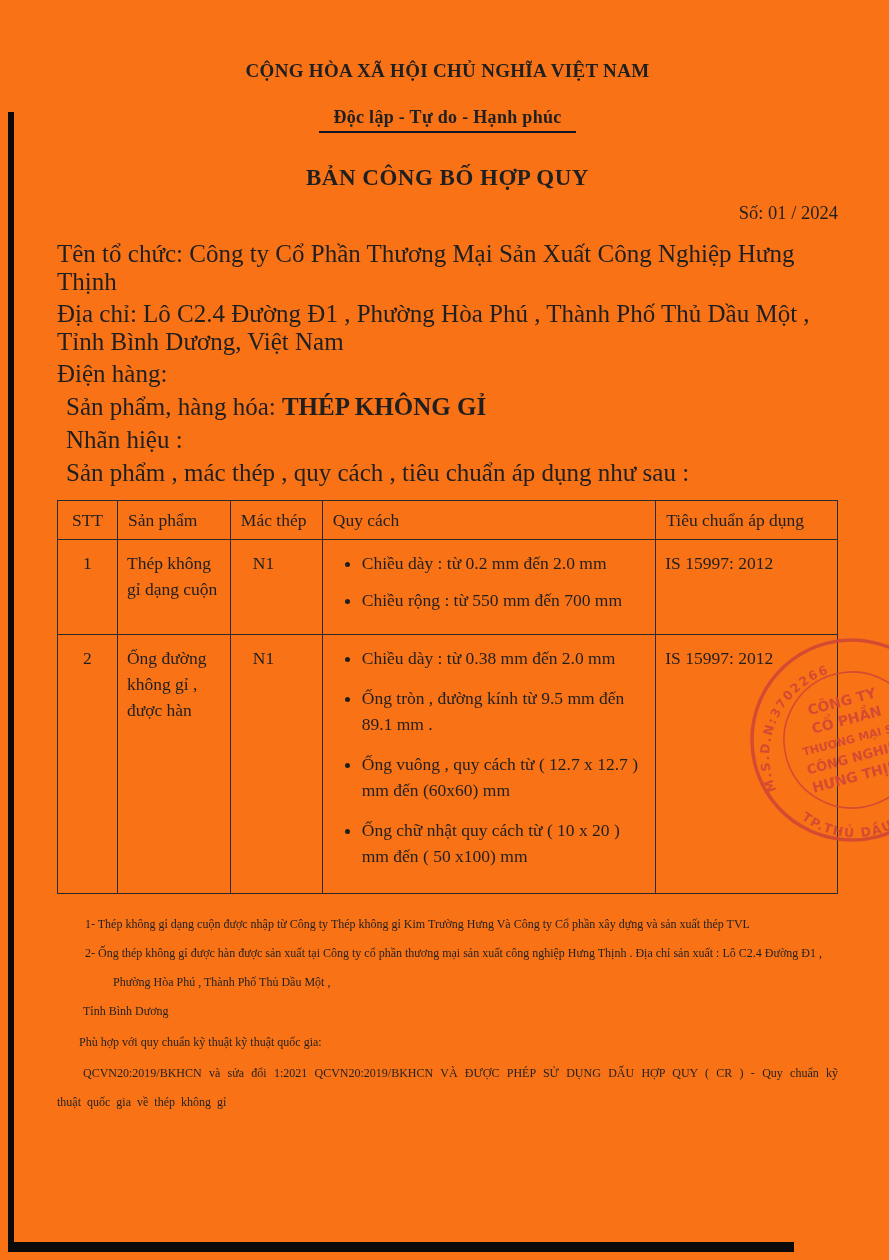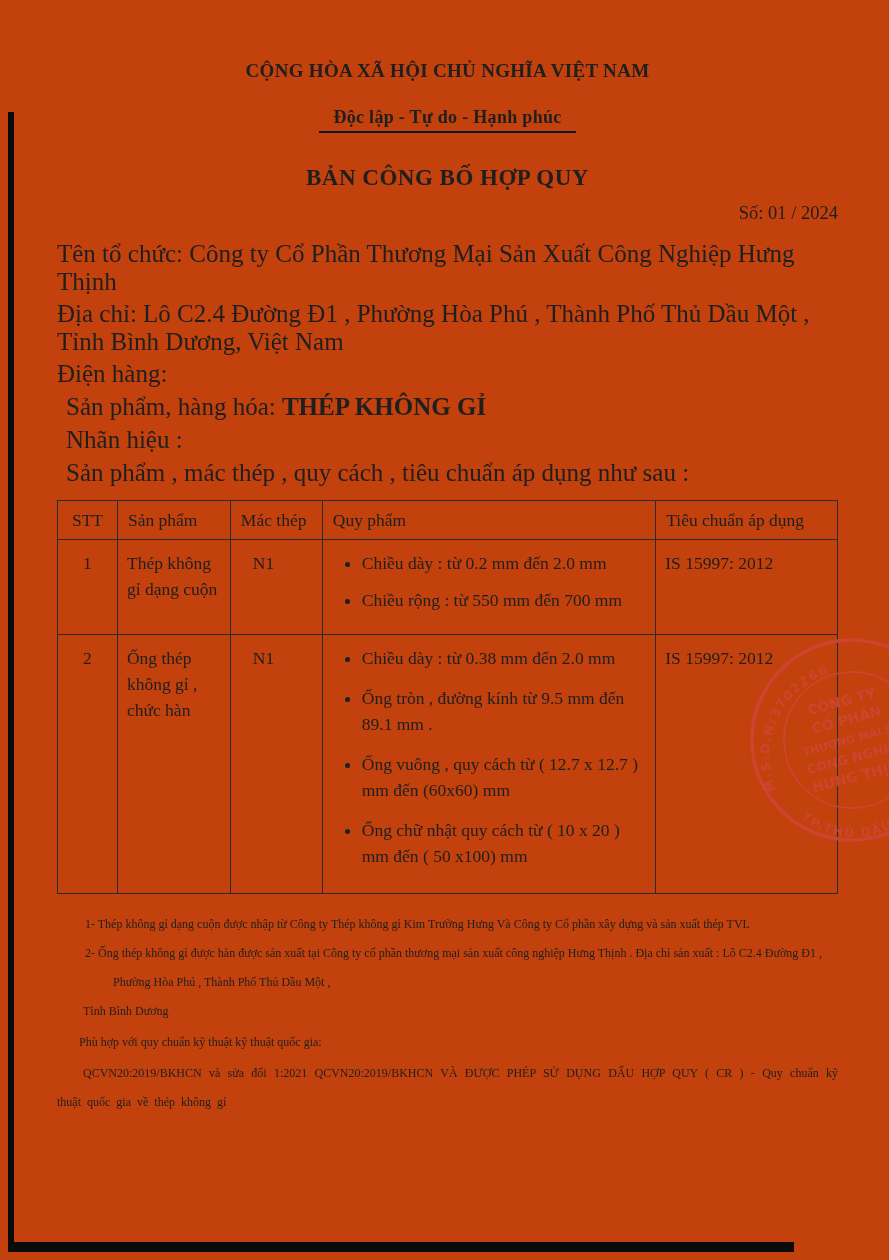--- a/index.html
+++ b/index.html
@@ -1,21 +1,21 @@
 <!DOCTYPE html>
 <html><head>
 <meta charset="utf-8">
 <style>
   * { margin:0; padding:0; box-sizing:border-box; }
   html,body { background:#e8e8e8; }
   .page {
     position:relative;
     width:889px; height:1260px;
     margin:0 auto;
-    background:#c2410c;
+    background:#f97316;
     overflow:hidden;
     font-family:"Liberation Serif","DejaVu Serif",serif;
     color:#1f1f1f;
   }
   
   .artifact-left  { position:absolute; left:8px;  top:112px; width:6px; height:1136px; background:#0a0a0a; }
   .artifact-bottom{ position:absolute; left:8px;  top:1242px; width:786px; height:10px; background:#0a0a0a; }
 
   .content { position:absolute; left:57px; top:60px; width:781px; }
 
@@ -98,40 +98,40 @@
           <col style="width:113px">
           <col style="width:92px">
           <col style="width:334px">
           <col style="width:182px">
       </colgroup>
       <thead>
         <tr>
           <th class="c">STT</th>
           <th>Sản phẩm</th>
           <th>Mác thép</th>
-          <th>Quy phẩm</th>
+          <th>Quy cách</th>
           <th>Tiêu chuẩn áp dụng</th>
         </tr>
       </thead>
       <tbody>
         <tr class="row1">
           <td class="c">1</td>
           <td>Thép không gỉ dạng cuộn</td>
           <td class="grade">N1</td>
           <td>
             <ul class="specs">
               <li>Chiều dày : từ 0.2 mm đến 2.0 mm</li>
               <li>Chiều rộng : từ 550 mm đến 700 mm</li>
             </ul>
           </td>
           <td>IS 15997: 2012</td>
         </tr>
         <tr class="row2">
           <td class="c">2</td>
-          <td>Ống thép không gỉ , chức hàn</td>
+          <td>Ống đường không gỉ , được hàn</td>
           <td class="grade">N1</td>
           <td>
             <ul class="specs">
               <li>Chiều dày : từ 0.38 mm đến 2.0 mm</li>
               <li>Ống tròn , đường kính từ 9.5 mm đến 89.1 mm .</li>
               <li>Ống vuông , quy cách từ ( 12.7 x 12.7 ) mm đến (60x60) mm</li>
               <li>Ống chữ nhật quy cách từ ( 10 x 20 ) mm đến ( 50 x100) mm</li>
             </ul>
           </td>
           <td>IS 15997: 2012</td>

